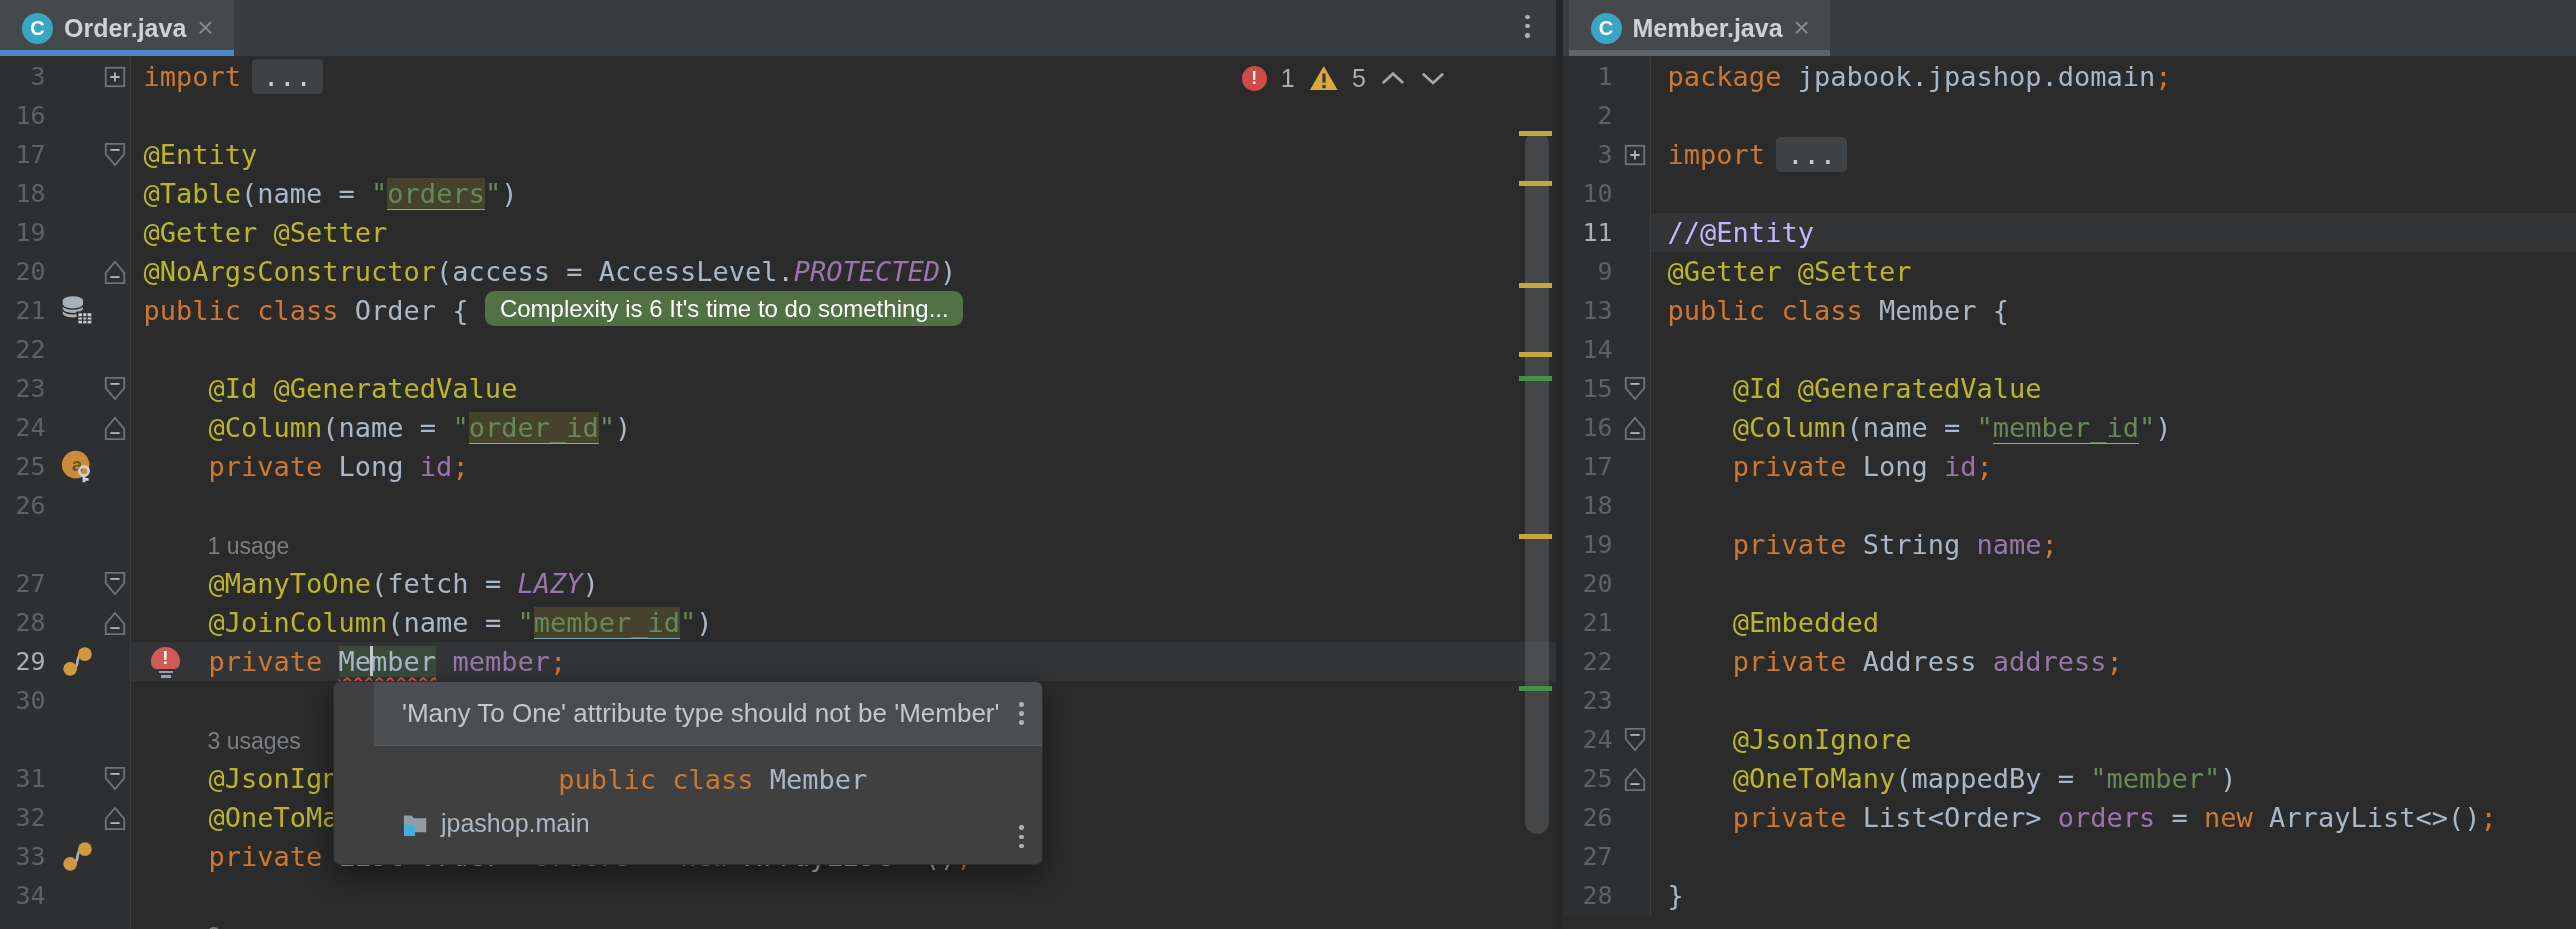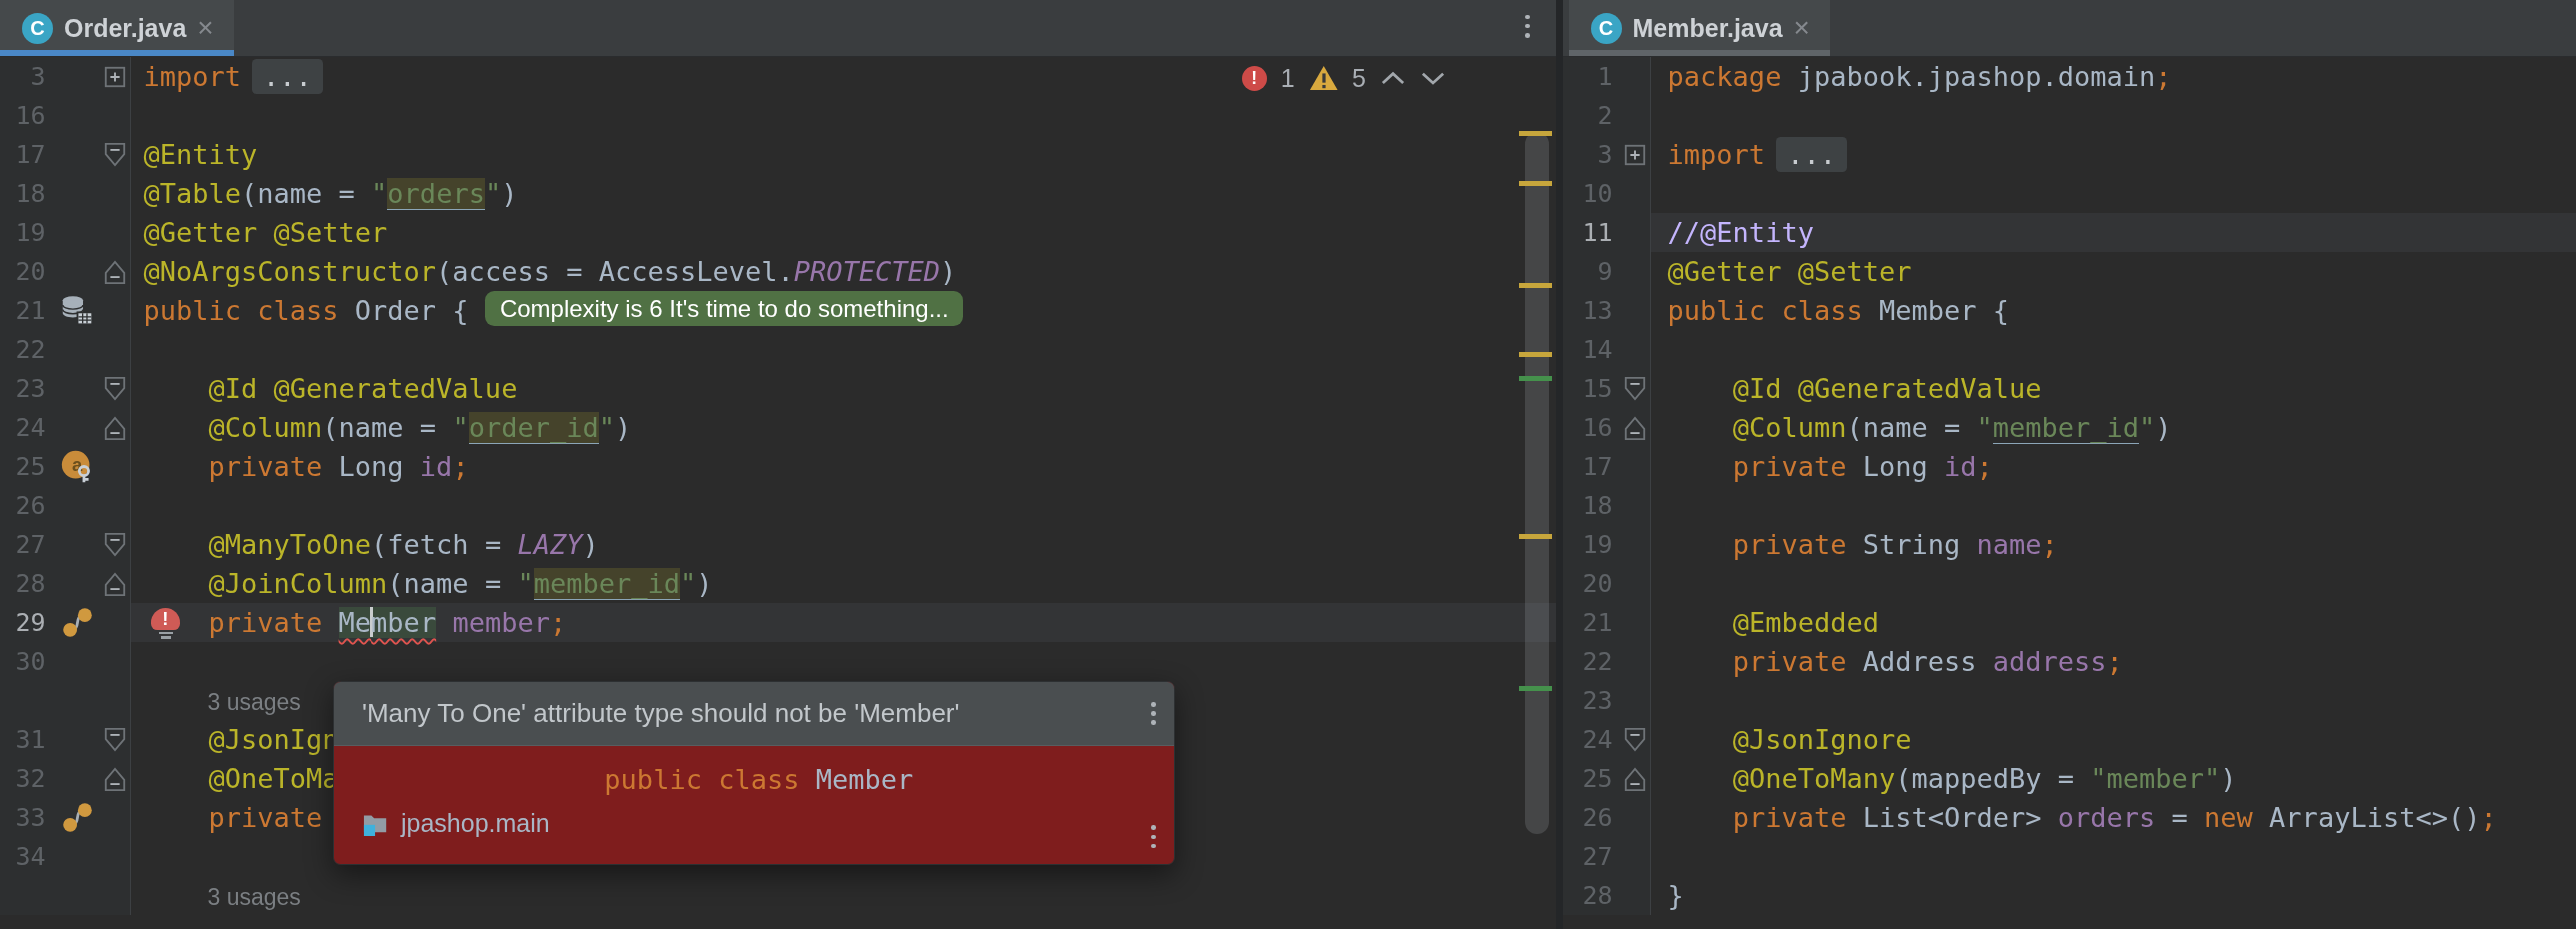--- a/index.html
+++ b/index.html
@@ -64,23 +64,23 @@
   .err-circle { width:25px; height:25px; border-radius:50%; background:#CE4B48; color:#fff;
                 font:bold 17.5px/25px "Liberation Sans", sans-serif; text-align:center; }
   .count { color:#A9AEB4; font-size:25px; }
 
   
   #lscroll-thumb { position:absolute; left:1525px; top:132px; width:24px; height:702px;
                    border-radius:12px; background:rgba(165,170,175,0.22); z-index:4; }
   .tick { position:absolute; left:1519px; width:33px; height:4.6px; z-index:5; }
 
   
-  #popup { position:absolute; left:333px; top:681px; width:842px; height:184px; z-index:50;
+  #popup { position:absolute; left:333px; top:681px; width:710px; height:184px; z-index:50;
            border:0.9px solid #2D3032; border-radius:7.4px; overflow:hidden;
-           box-shadow:0 9.2px 28px rgba(0,0,0,0.45); background:#7f1d1d; }
+           box-shadow:0 9.2px 28px rgba(0,0,0,0.45); background:#404040;padding-left:40px; }
   #popup-header { height:64px; background:#4A4E50; border-bottom:0.9px solid #585D60;
                   display:flex; align-items:center; padding:0 18.4px 0 28px; }
   #popup-header-text { color:#C2C7CB; font-size:26px; flex:1; }
   #popup-body { padding:14.7px 18.4px 0 28px; position:relative; height:119px; }
   #popup-decl { font:27px/37px "DejaVu Sans Mono", monospace;text-align:center; }
   #popup-pkg { display:flex; align-items:center; gap:11px; margin-top:11px;
                color:#A9B7C6; font-size:25px; }
   #popup-kebab-bottom { position:absolute; right:18.4px; bottom:16.6px; }
 
   svg { display:block; }
@@ -153,20 +153,21 @@
             <path d="M3 26 H23 V15 L13 3 L3 15 Z" fill="#2D2F30" stroke="#6E7377" stroke-width="2"></path>
             <path d="M8 19.5 h10" stroke="#AEB3B8" stroke-width="2"></path>
           </svg></div><div class="code"><span class="t-plain">    </span><span class="t-ann">@Column</span><span class="t-plain">(name = </span><span class="t-str">"</span><span class="t-strInj">order_id</span><span class="t-str">"</span><span class="t-plain">)</span></div></div>
       <div class="row"><div class="gut-num">25</div><div class="gut-icon"><svg width="35" height="35" viewBox="0 0 38 38">
             <circle cx="17" cy="17" r="15" fill="#C98C3A"></circle>
             <text x="13" y="24" font-family="Liberation Sans, sans-serif" font-size="20" font-weight="bold" fill="#6B4F1D">a</text>
             <circle cx="26" cy="24" r="5" fill="none" stroke="#C9D0D6" stroke-width="3"></circle>
             <path d="M26 28 v8 M26 33 h5" stroke="#C9D0D6" stroke-width="3"></path>
           </svg></div><div class="gut-fold"></div><div class="code"><span class="t-plain">    </span><span class="t-kw">private </span><span class="t-plain">Long </span><span class="t-field">id</span><span class="t-kw">;</span></div></div>
       <div class="row"><div class="gut-num">26</div><div class="gut-icon"></div><div class="gut-fold"></div><div class="code"></div></div>
+      <div class="row"><div class="gut-num"></div><div class="gut-icon"></div><div class="gut-fold"></div><div class="code"><span class="inlay">1 usage</span></div></div>
       <div class="row"><div class="gut-num">27</div><div class="gut-icon"></div><div class="gut-fold"><svg width="24" height="26" viewBox="0 0 26 28">
             <path d="M3 2 H23 V13 L13 25 L3 13 Z" fill="#2D2F30" stroke="#6E7377" stroke-width="2"></path>
             <path d="M8 8.5 h10" stroke="#AEB3B8" stroke-width="2"></path>
           </svg></div><div class="code"><span class="t-plain">    </span><span class="t-ann">@ManyToOne</span><span class="t-plain">(fetch = </span><span class="t-const">LAZY</span><span class="t-plain">)</span></div></div>
       <div class="row"><div class="gut-num">28</div><div class="gut-icon"></div><div class="gut-fold"><svg width="24" height="26" viewBox="0 0 26 28">
             <path d="M3 26 H23 V15 L13 3 L3 15 Z" fill="#2D2F30" stroke="#6E7377" stroke-width="2"></path>
             <path d="M8 19.5 h10" stroke="#AEB3B8" stroke-width="2"></path>
           </svg></div><div class="code"><span class="t-plain">    </span><span class="t-ann">@JoinColumn</span><span class="t-plain">(name = </span><span class="t-str">"</span><span class="t-strInj">member_id</span><span class="t-str">"</span><span class="t-plain">)</span></div></div>
       <div class="row"><div class="gut-num cur">29</div><div class="gut-icon"><svg width="35" height="35" viewBox="0 0 38 38">
             <path d="M27 11 C 13 11 25 27 11 27" stroke="#A8AFB5" stroke-width="3" fill="none"></path>

